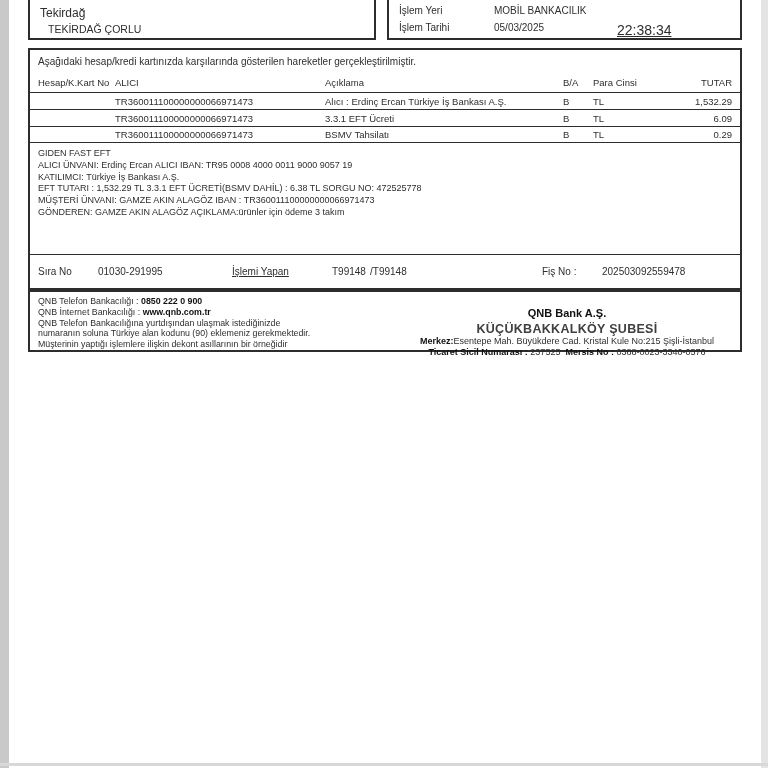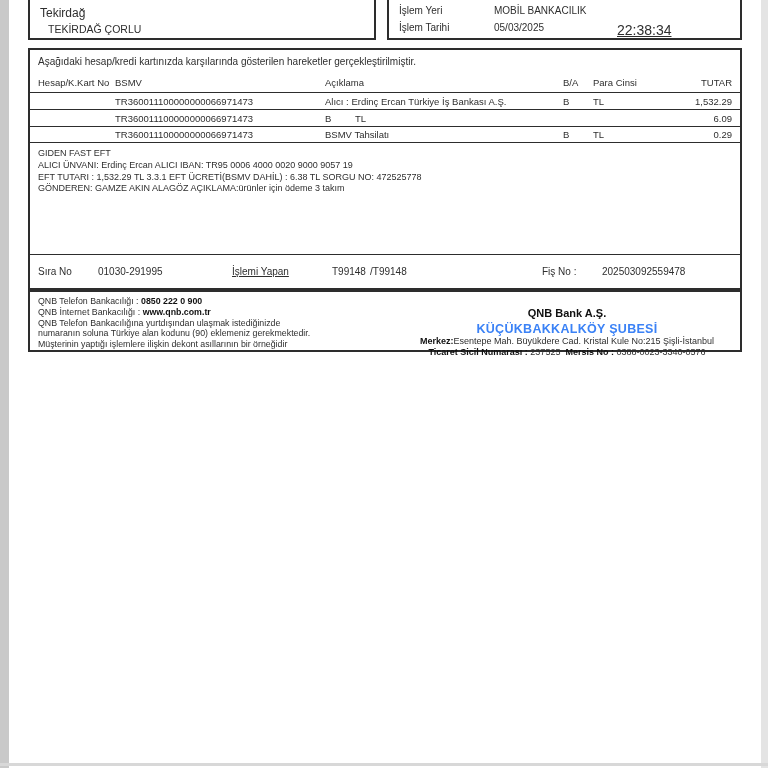--- a/index.html
+++ b/index.html
@@ -43,21 +43,21 @@
   .sira span { position:absolute; top:11px; white-space:nowrap; }
   .s-lbl  { left:8px; }   .s-val  { left:68px; }
   .s-iy   { left:202px;text-decoration:underline; } .s-t1   { left:302px; } .s-t2 { left:340px; }
   .s-flbl { left:512px; } .s-fval { left:572px; }
 
   .box-footer { left:28px; top:290px; width:714px; height:62px; }
   .f-left { position:absolute; left:8px; top:4px; font-size:8.8px; line-height:10.8px; white-space:nowrap; }
   .f-left b { color:#111; }
   .f-right { position:absolute; left:368px; top:3px; width:338px; text-align:center; }
   .f-bank   { font-size:11px;   font-weight:bold; color:#111;margin-top:12px; }
-  .f-branch { font-size:12.5px; font-weight:bold; color:#3b82f6; margin-top:3px; letter-spacing:.3px; }
+  .f-branch { font-size:12.5px; font-weight:bold; color:#404040; margin-top:3px; letter-spacing:.3px; }
   .f-addr   { font-size:9px; white-space:nowrap; }
   .f-addr b { color:#111; }
   .f-reg    { font-size:9px; margin-top:1px; white-space:nowrap; }
   .f-reg b  { color:#111; }
 </style>
 </head>
 <body>
 
 <div class="page">
   <div class="strip-left"></div>
@@ -75,57 +75,60 @@
     <div class="lbl r2">İşlem Tarihi</div>
     <div class="val r2">05/03/2025</div>
     <div class="time r2">22:38:34</div>
   </div>
 
   <div class="bx box-main">
     <div class="notice">Aşağıdaki hesap/kredi kartınızda karşılarında gösterilen hareketler gerçekleştirilmiştir.</div>
 
     <div class="thead">
       <div class="c-acct">Hesap/K.Kart No</div>
-      <div class="c-iban">BSMV</div>
+      <div class="c-iban">ALICI</div>
       <div class="c-desc">Açıklama</div>
       <div class="c-ba">B/A</div>
       <div class="c-cur">Para Cinsi</div>
       <div class="c-amt">TUTAR</div>
     </div>
 
     <div>
       <div class="trow">
         <div class="c-acct"></div>
         <div class="c-iban">TR360011100000000066971473</div>
         <div class="c-desc">Alıcı : Erdinç Ercan Türkiye İş Bankası A.Ş.</div>
         <div class="c-ba">B</div>
         <div class="c-cur">TL</div>
         <div class="c-amt">1,532.29</div>
       </div>
       <div class="trow">
         <div class="c-acct"></div>
         <div class="c-iban">TR360011100000000066971473</div>
+        <div class="c-desc">3.3.1 EFT Ücreti</div>
         <div class="c-ba">B</div>
         <div class="c-cur">TL</div>
         <div class="c-amt">6.09</div>
       </div>
       <div class="trow">
         <div class="c-acct"></div>
         <div class="c-iban">TR360011100000000066971473</div>
         <div class="c-desc">BSMV Tahsilatı</div>
         <div class="c-ba">B</div>
         <div class="c-cur">TL</div>
         <div class="c-amt">0.29</div>
       </div>
     </div>
 
     <div class="details">
       <div>GIDEN FAST EFT</div>
-      <div>ALICI ÜNVANI: Erdinç Ercan   ALICI IBAN: TR95 0006 4000 0020 9000 9057 19</div>
+      <div>ALICI ÜNVANI: Erdinç Ercan   ALICI IBAN: TR95 0008 4000 0011 9000 9057 19</div>
+      <div>KATILIMCI: Türkiye İş Bankası A.Ş.</div>
       <div>EFT TUTARI : 1,532.29 TL  3.3.1 EFT ÜCRETİ(BSMV DAHİL) : 6.38 TL SORGU NO: 472525778</div>
+      <div>MÜŞTERİ ÜNVANI: GAMZE AKIN ALAGÖZ  IBAN : TR360011100000000066971473</div>
       <div>GÖNDEREN: GAMZE AKIN ALAGÖZ   AÇIKLAMA:ürünler için ödeme 3 takım</div>
     </div>
 
     <div class="sira">
       <span class="s-lbl">Sıra No</span>
       <span class="s-val">01030-291995</span>
       <span class="s-iy">İşlemi Yapan</span>
       <span class="s-t1">T99148</span>
       <span class="s-t2">/T99148</span>
       <span class="s-flbl">Fiş No :</span>

